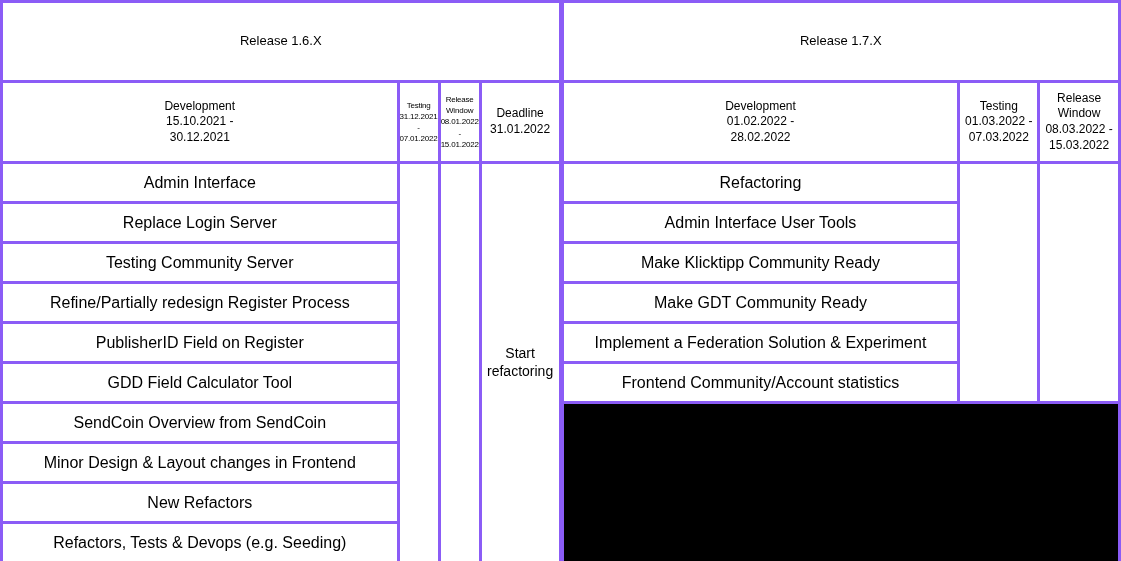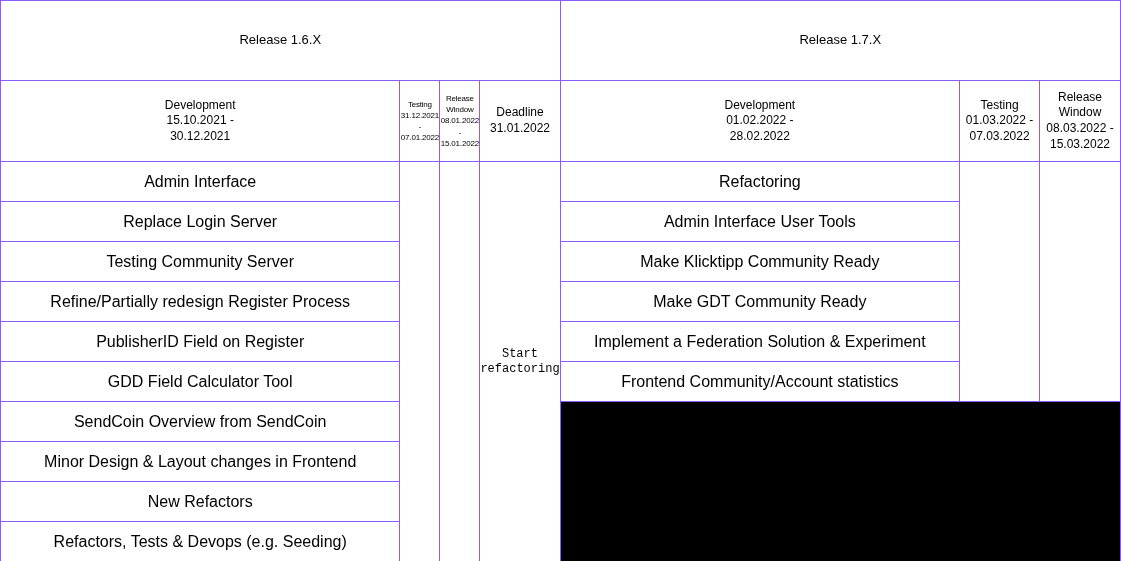--- a/index.html
+++ b/index.html
@@ -15,21 +15,21 @@
     display: flex;
     align-items: flex-start;
     background: #ffffff;
     overflow: hidden;
   }
   table.release-table {
     border-collapse: collapse;
     table-layout: fixed;
   }
   table.release-table td {
-    border: 1px solid #8b5cf6;
+    border: 3px solid #8b5cf6;
     text-align: center;
     vertical-align: middle;
     padding: 0;
     white-space: pre-line;
     overflow: hidden;
     background: #ffffff;
     box-sizing: border-box;
   }
   #right-table { margin-left: -1px; border-radius: 9px; }
 
@@ -47,23 +47,22 @@
     font-size: 8px;
     line-height: 1.4;
     letter-spacing: -0.2px;
   }
   .task-cell {
     height: 40px;
     font-size: 16px;
     line-height: 1.2;
   }
   .note-cell {
-    font-size: 12px;
+    font-size: 14px;
     line-height: 1.25;
-    font-family: Liberation Mono, monospace;
   }
   .redacted-cell {
     background: #000000 !important;
     height: 160px;
     border-color: #000000;
   }
 </style>
 </head>
 <body>
 

